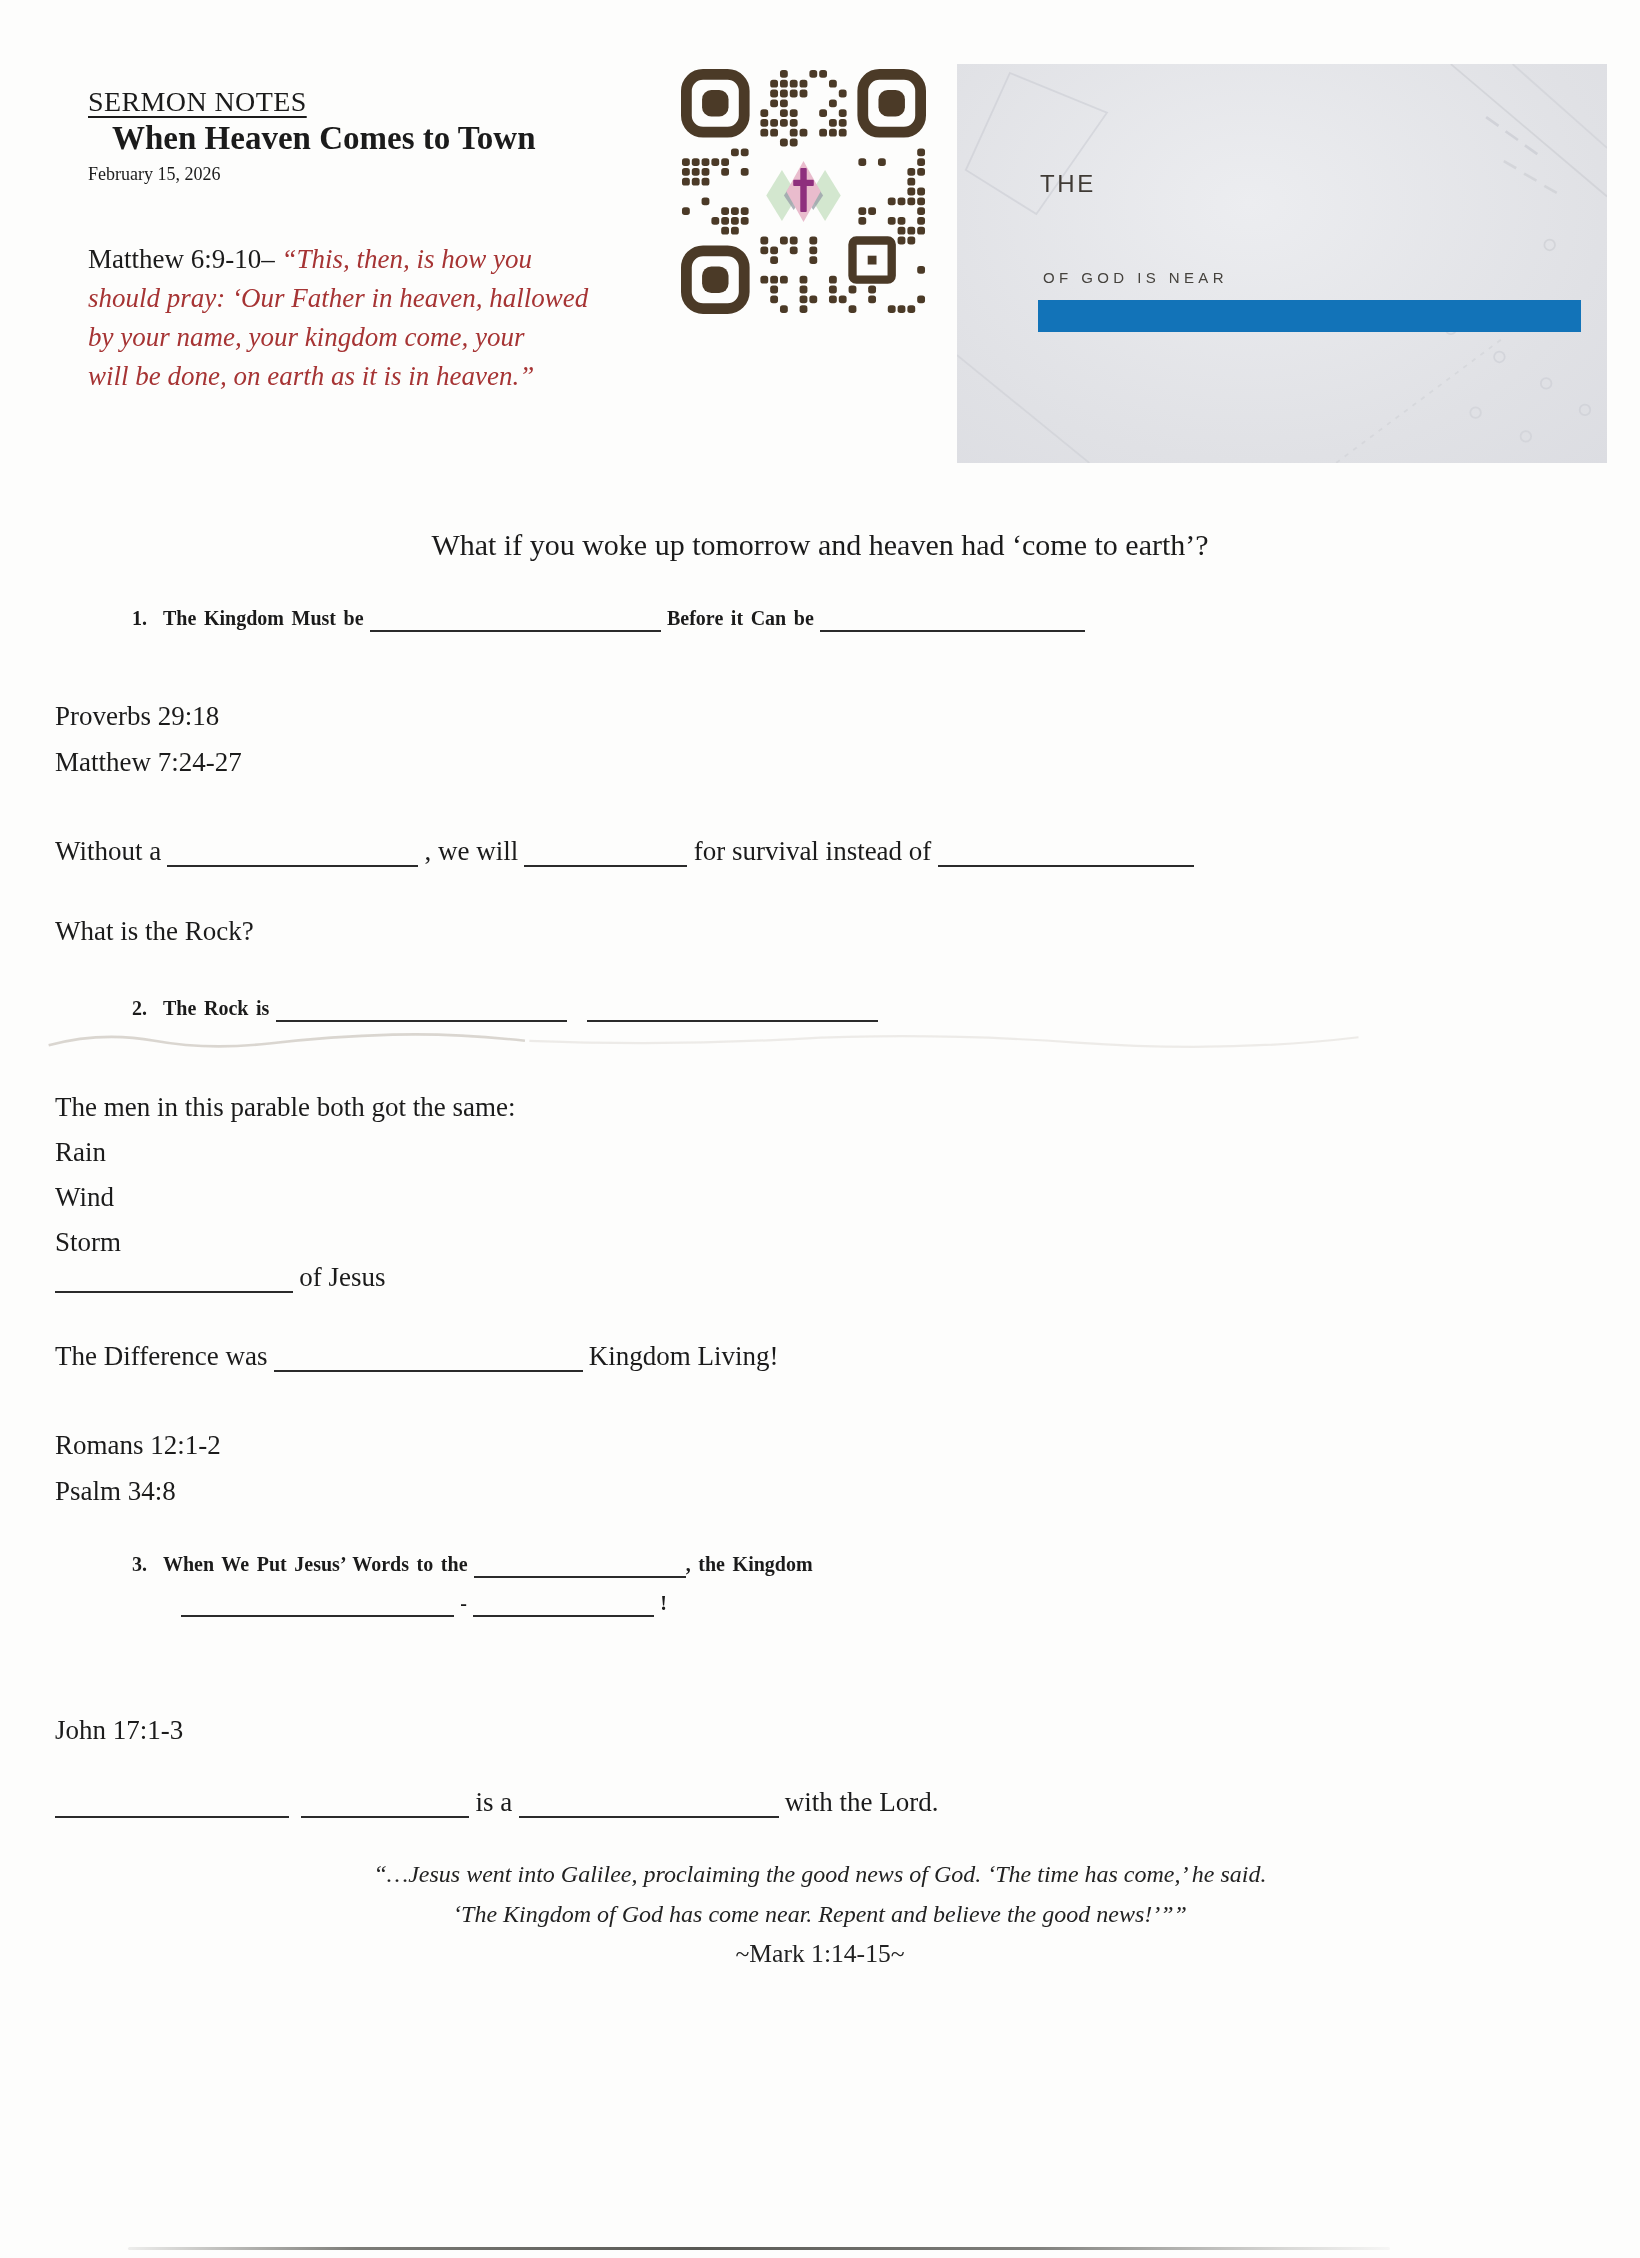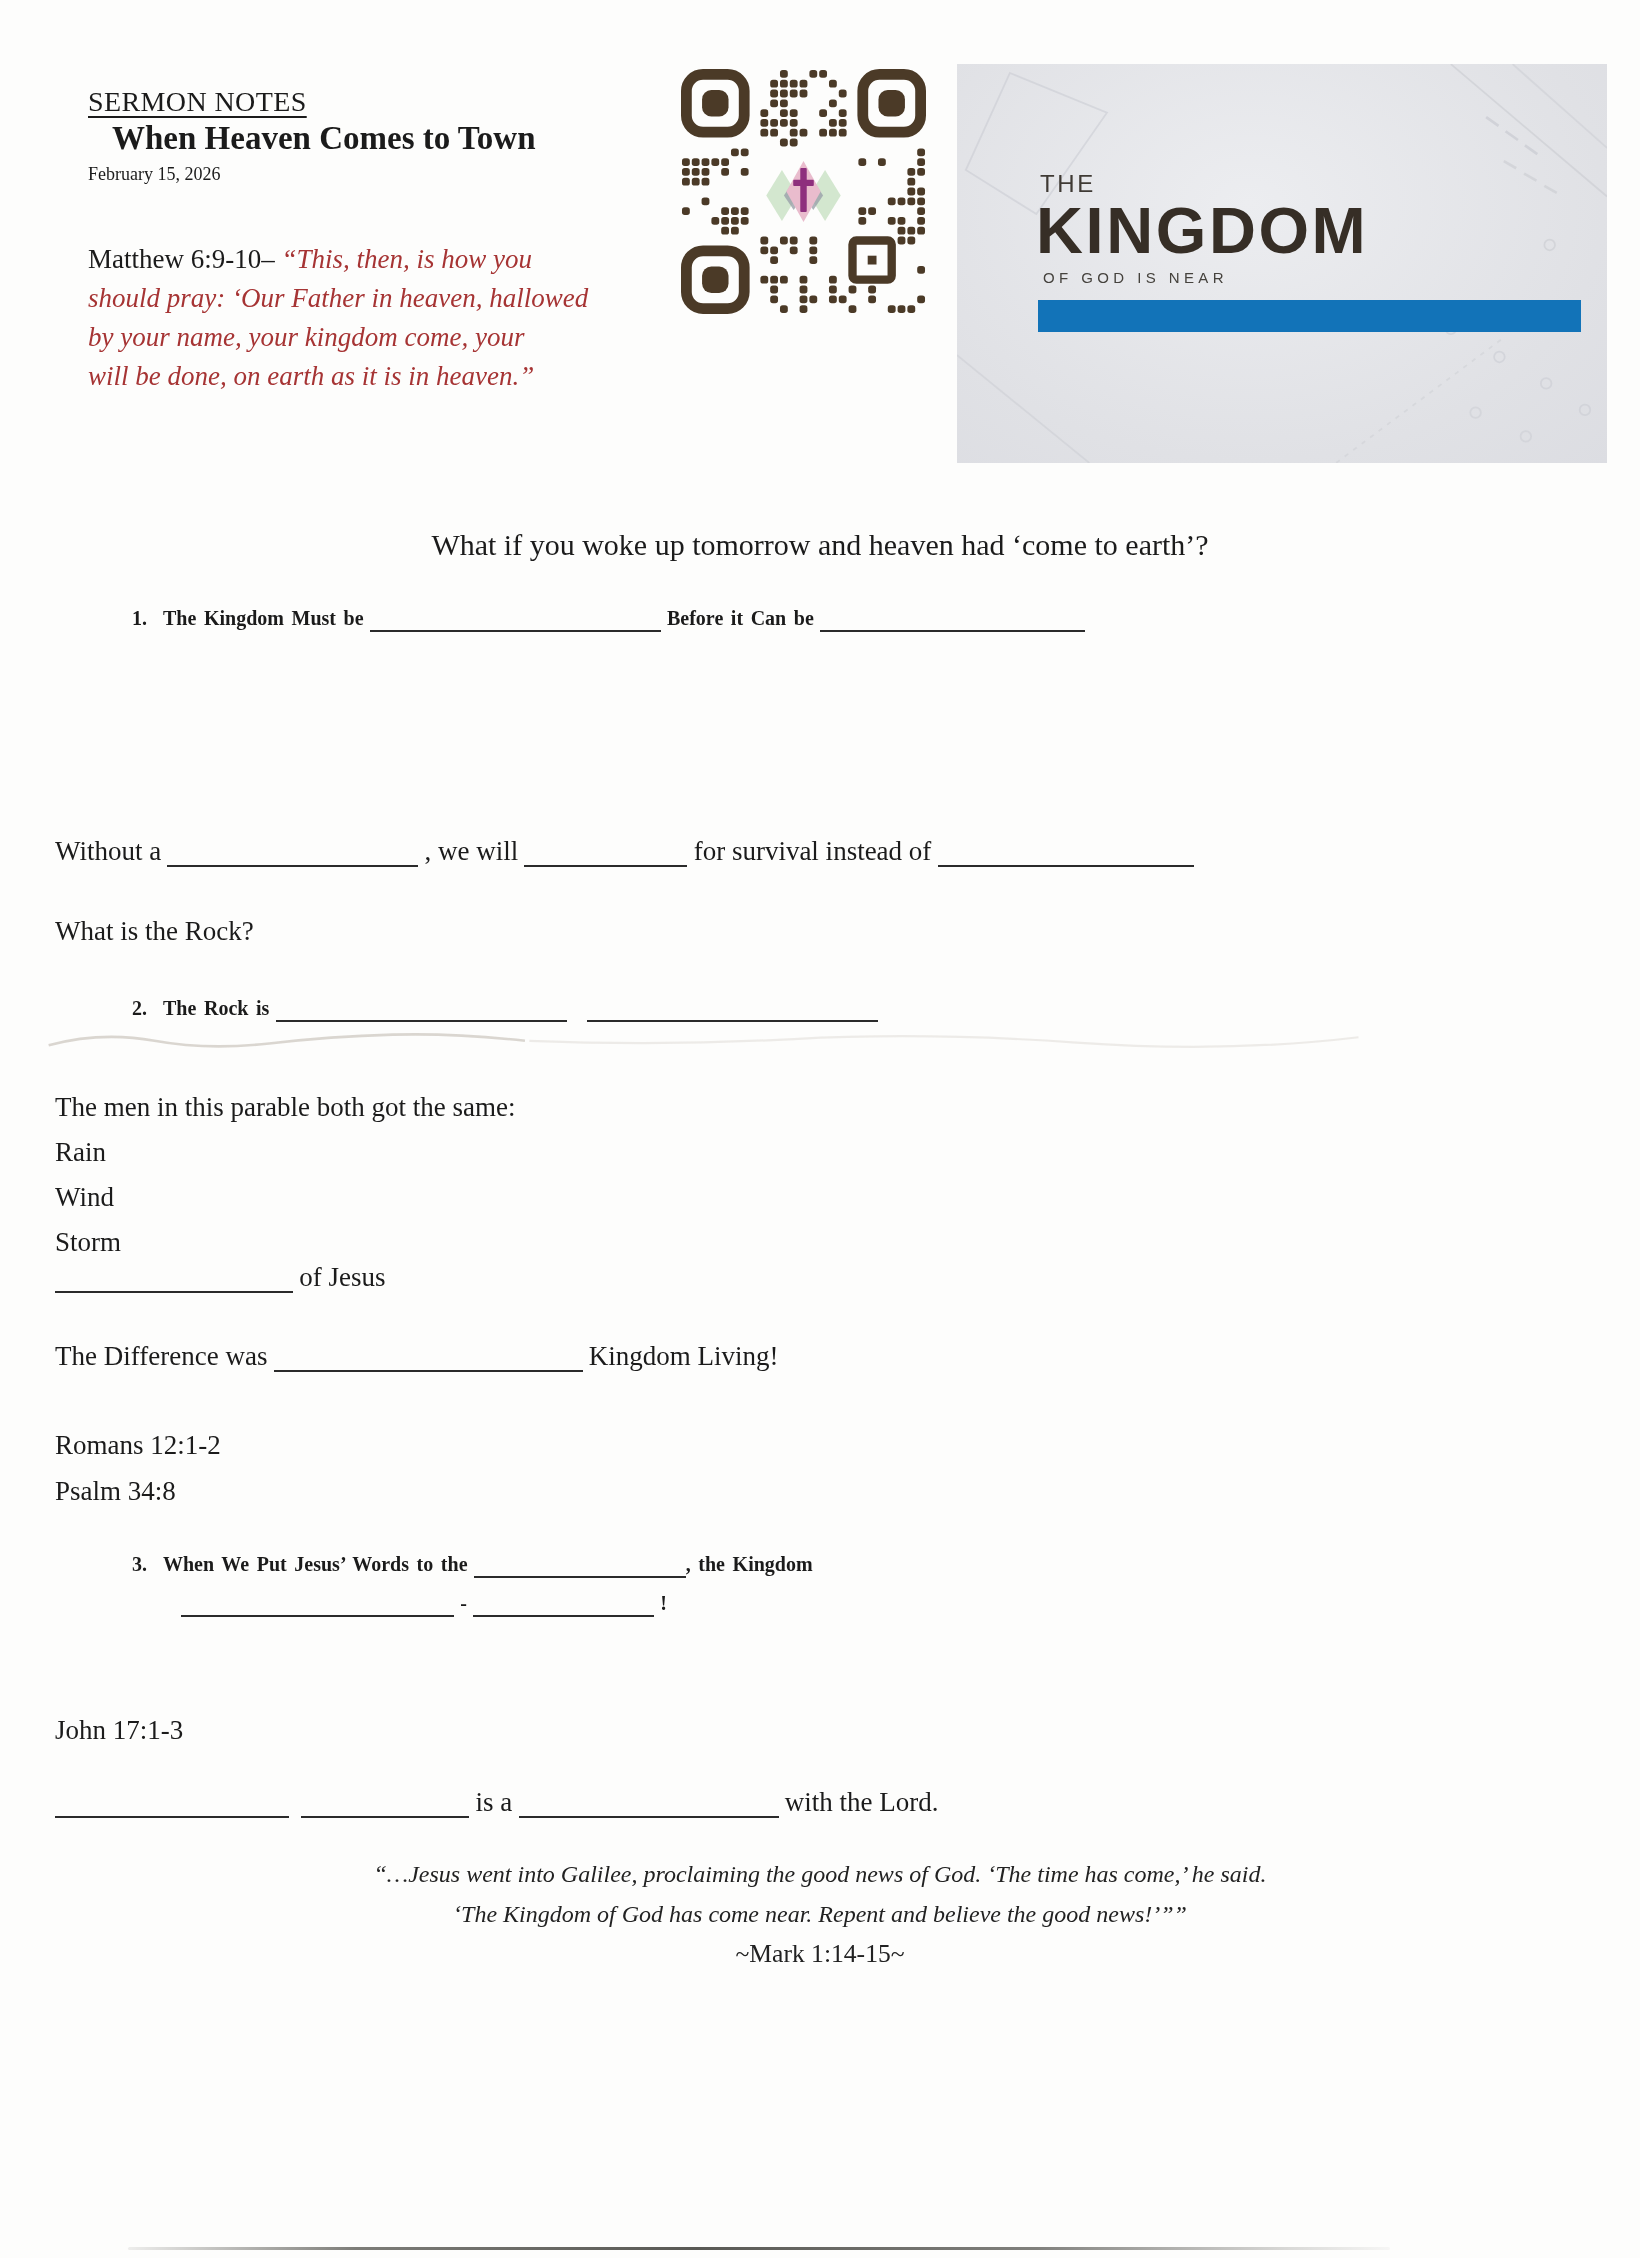--- a/index.html
+++ b/index.html
@@ -213,31 +213,34 @@
       <circle cx="672" cy="205" r="6" opacity=".6"></circle>
       <circle cx="560" cy="300" r="6" opacity=".55"></circle>
       <circle cx="615" cy="332" r="6" opacity=".55"></circle>
       <circle cx="668" cy="362" r="6" opacity=".55"></circle>
       <circle cx="712" cy="392" r="6" opacity=".55"></circle>
       <circle cx="588" cy="395" r="6" opacity=".5"></circle>
       <circle cx="645" cy="422" r="6" opacity=".5"></circle>
       <circle cx="700" cy="290" r="6" opacity=".5"></circle>
     </svg>
     <div class="logo-the" style="position:absolute;left:83px;top:106px;">THE</div>
-    <div class="logo-kingdom" style="position:absolute;left:79px;top:129px;">KINGDOM</div>
     <div class="logo-tagline" style="position:absolute;left:86px;top:205px;">OF GOD IS NEAR</div>
     <div class="logo-bar" style="position:absolute;left:81px;top:236px;width:543px;height:32px;"></div>
   </div>
 
   <div class="abs question" style="left:0;top:528px;">What if you woke up tomorrow and heaven had ‘come to earth’?</div>
 
   <div class="abs point" style="left:132px;top:607px;">
     <span class="num">1.</span><span>The Kingdom Must be</span><span class="blank" style="width:291px;"></span><span>Before it Can be</span><span class="blank" style="width:265px;"></span>
   </div>
 
+  <div class="abs body-line" style="left:55px;top:693px;line-height:46px;">
+    <div>Proverbs 29:18</div>
+    <div>Matthew 7:24-27</div>
+  </div>
 
   <div class="abs body-line" style="left:55px;top:836px;">
     <span>Without a</span><span class="blank" style="width:251px;"></span><span>, we will</span><span class="blank" style="width:163px;"></span><span>for survival instead of</span><span class="blank" style="width:256px;"></span>
   </div>
 
   <div class="abs body-line" style="left:55px;top:916px;">What is the Rock?</div>
 
   <svg class="abs artifact" style="left:0;top:0;" width="1640" height="2258" viewBox="0 0 1859 2560" fill="none">
     <path d="M55 1185 q 60 -16 120 -5 t 130 3 t 140 -10 t 150 7" stroke="#d8d4ce" stroke-width="3" opacity=".95"></path>
     <path d="M600 1180 q 150 6 300 -2 t 320 4 t 320 -6" stroke="#e3e0da" stroke-width="2.5" opacity=".6"></path>

